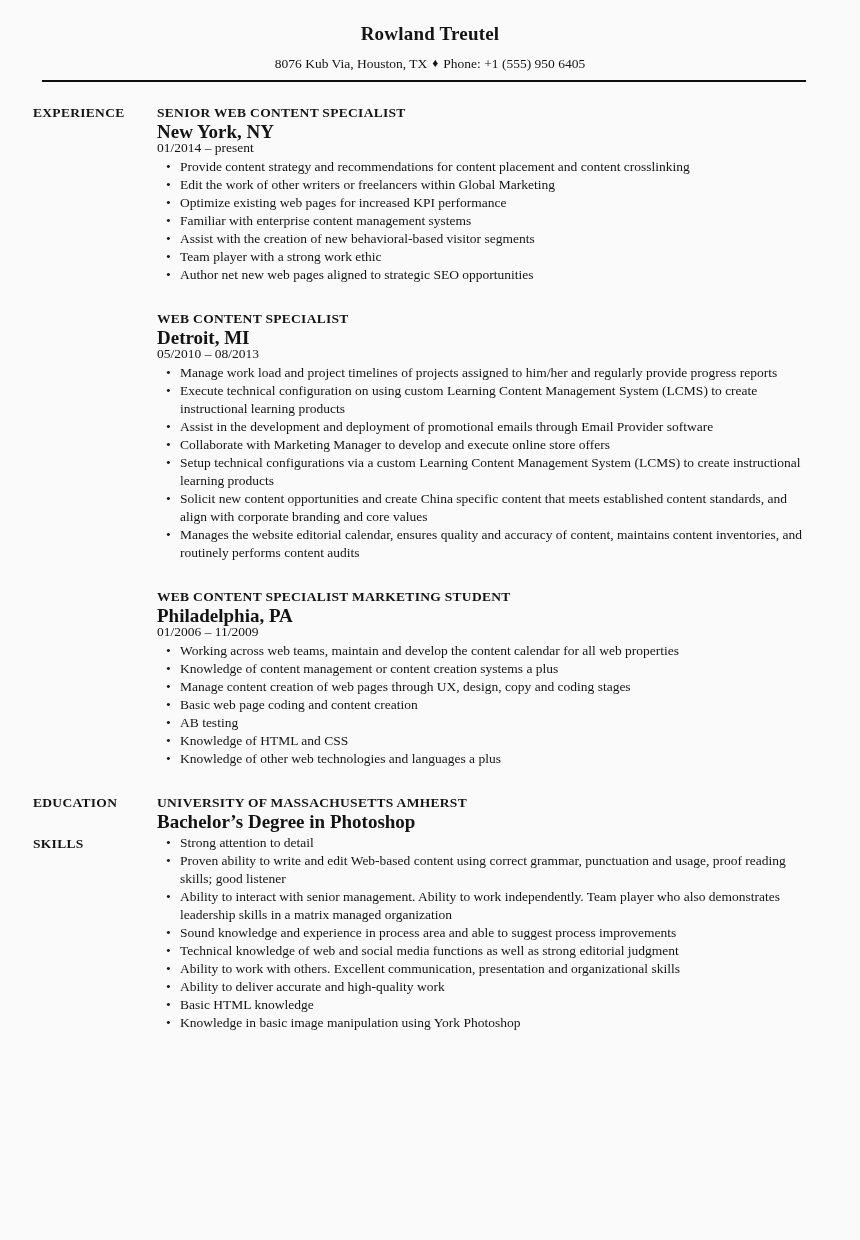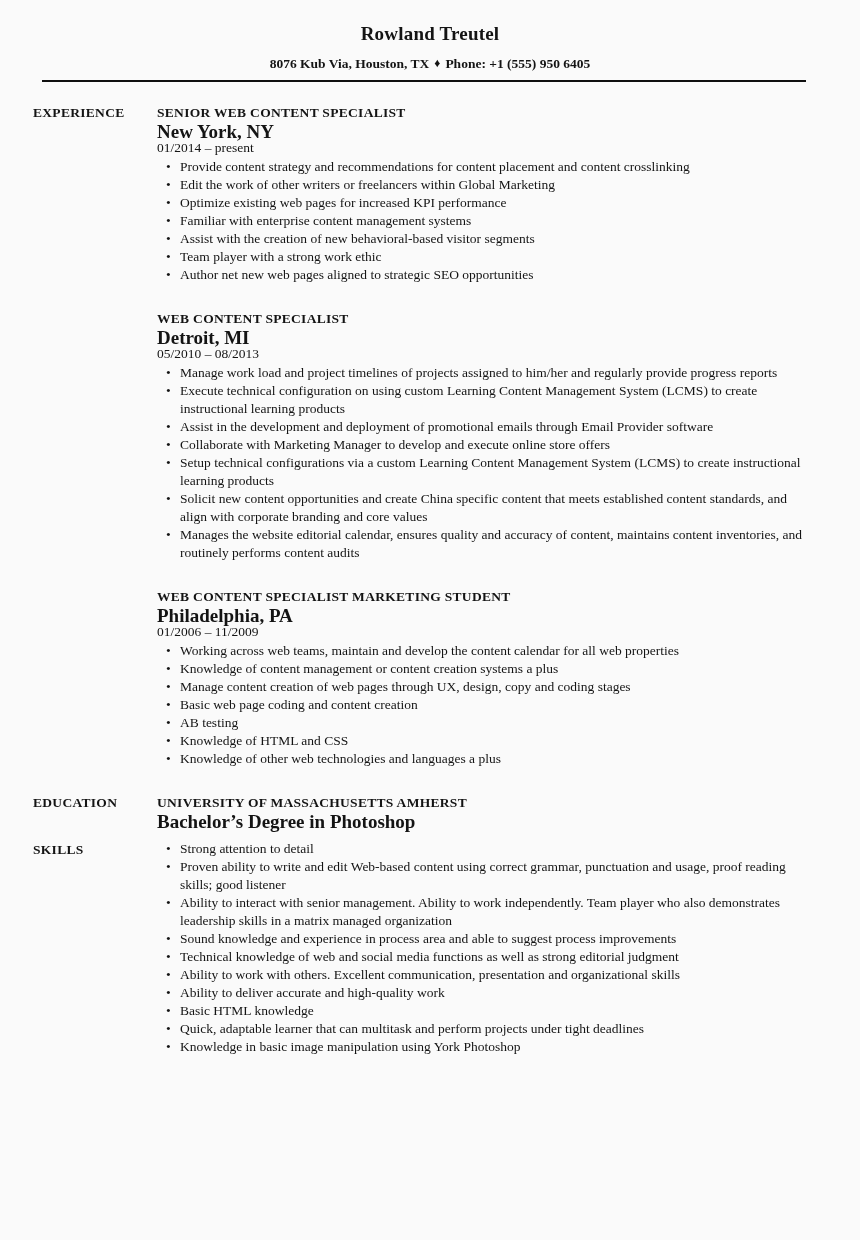--- a/index.html
+++ b/index.html
@@ -19,21 +19,21 @@
   .name {
     margin: 0;
     font-size: 19px;
     font-weight: bold;
     line-height: 22px;
     letter-spacing: 0.2px;
   }
   .contact {
     margin-top: 11px;
     font-size: 13.5px;
-    font-weight: bold;
+    font-weight: normal;
     line-height: 16px;
   }
   .contact .sep { margin: 0 5px; font-size: 12px; position: relative; top: -1px; }
   .rule {
     border: none;
     border-top: 2.5px solid #0f0f0f;
     margin: 8px 54px 0 42px;
   }
 
   
@@ -44,21 +44,21 @@
     align-items: start;
   }
   .sec-label {
     font-size: 13.5px;
     font-weight: bold;
     letter-spacing: 0.3px;
     line-height: 19px;
     white-space: nowrap;
   }
   .sec-education { margin-top: 25px; }
-  .sec-skills  { margin-top: 10px; }
+  .sec-skills  { margin-top: 4px; }
 
   
   .job + .job { margin-top: 25px; }
   .job-title, .school {
     margin: 0;
     font-size: 13.5px;
     font-weight: bold;
     letter-spacing: 0.3px;
     line-height: 19px;
   }
@@ -173,20 +173,19 @@
       <div class="sec-body">
         <ul class="bullets">
           <li>Strong attention to detail</li>
           <li>Proven ability to write and edit Web-based content using correct grammar, punctuation and usage, proof reading skills; good listener</li>
           <li>Ability to interact with senior management. Ability to work independently. Team player who also demonstrates leadership skills in a matrix managed organization</li>
           <li>Sound knowledge and experience in process area and able to suggest process improvements</li>
           <li>Technical knowledge of web and social media functions as well as strong editorial judgment</li>
           <li>Ability to work with others. Excellent communication, presentation and organizational skills</li>
           <li>Ability to deliver accurate and high-quality work</li>
           <li>Basic HTML knowledge</li>
-          <li>Quick, adaptable learner that can multitask and perform projects under tight deadlines</li>
           <li>Knowledge in basic image manipulation using York Photoshop</li>
         </ul>
       </div>
     </div>
 
   </div>
 </div>
 
 </body></html>

